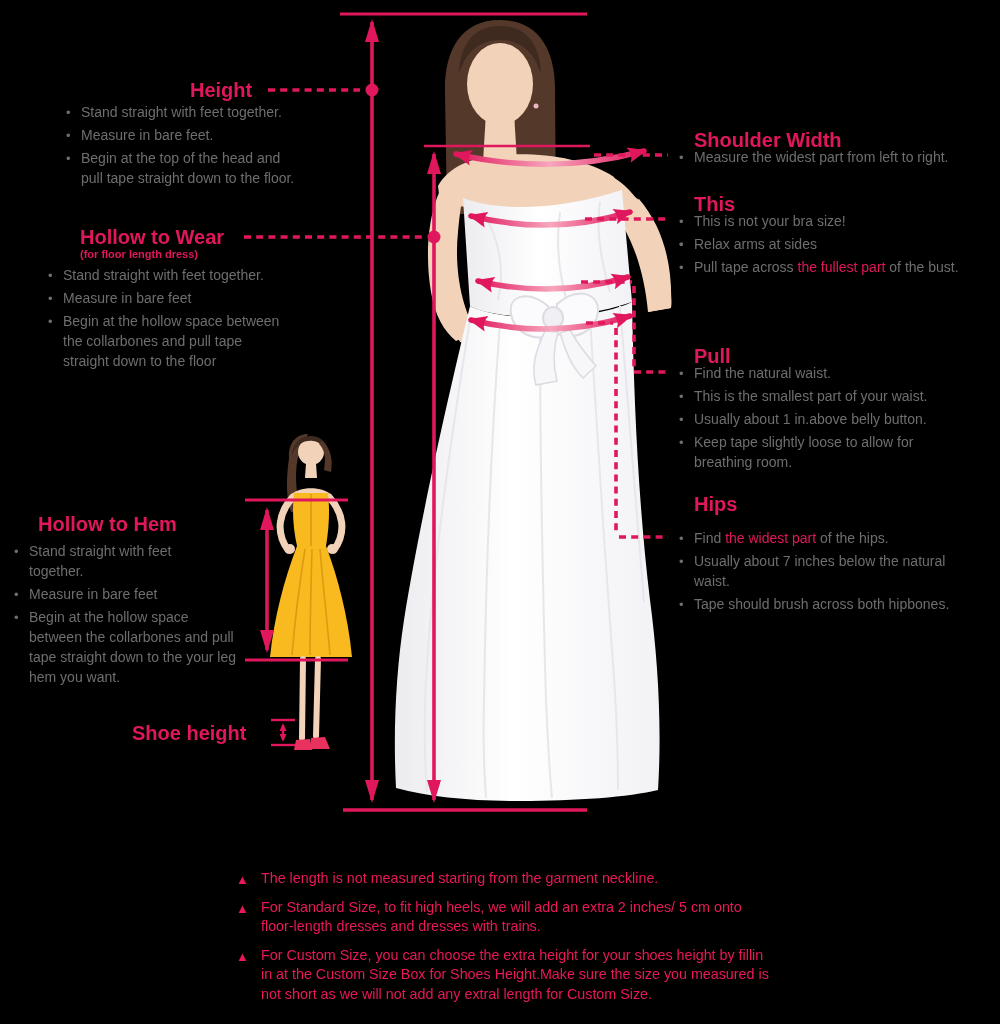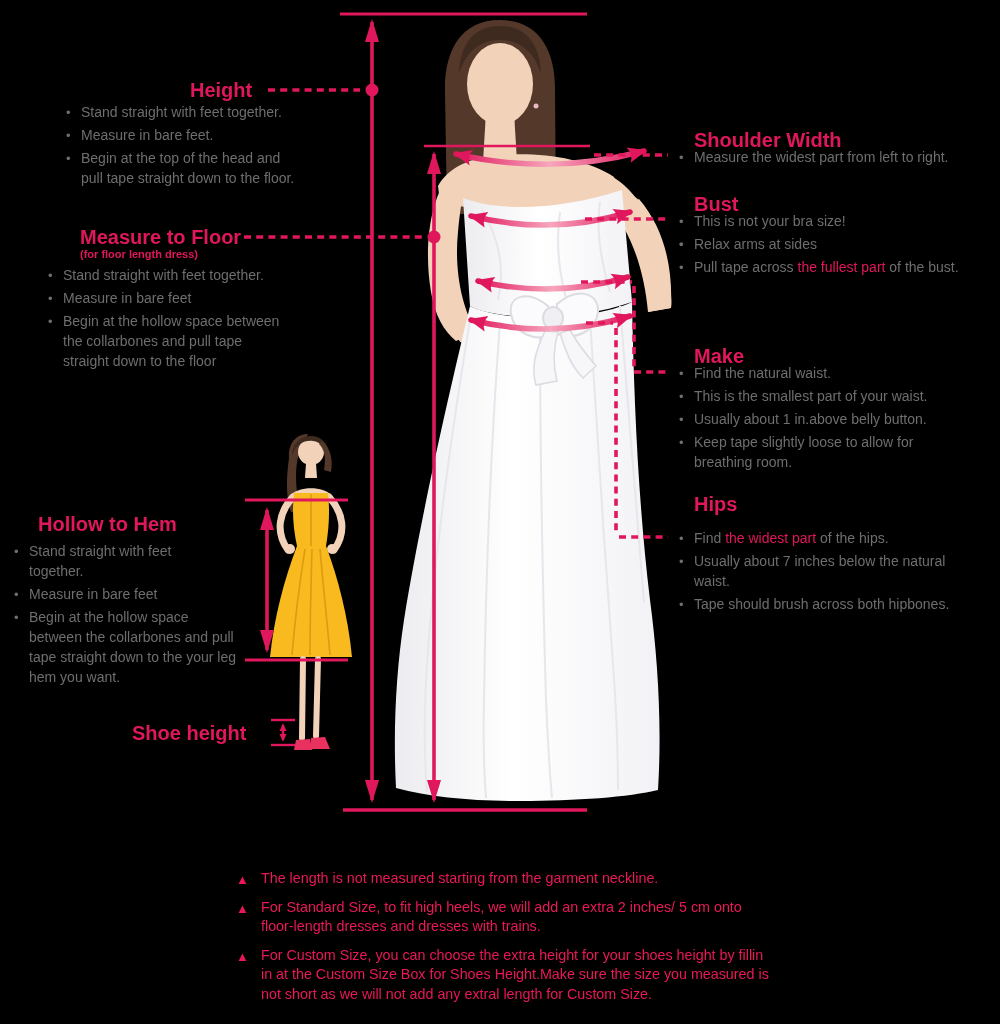--- a/index.html
+++ b/index.html
@@ -166,21 +166,21 @@
   </svg>
 
   <h2 class="title" style="left:190px;top:79px;">Height</h2>
   <ul class="blist" style="left:64px;top:102px;width:290px;">
     <li><span class="b">•</span><span class="t">Stand straight with feet together.</span></li>
     <li><span class="b">•</span><span class="t">Measure in bare feet.</span></li>
     <li><span class="b">•</span><span class="t">Begin at the top of the head and
 pull tape straight down to the floor.</span></li>
   </ul>
 
-  <h2 class="title" style="left:80px;top:226px;">Measure to Floor</h2>
+  <h2 class="title" style="left:80px;top:226px;">Hollow to Wear</h2>
   <div class="subtitle" style="left:80px;top:248px;">(for floor length dress)</div>
   <ul class="blist" style="left:46px;top:265px;width:290px;">
     <li><span class="b">•</span><span class="t">Stand straight with feet together.</span></li>
     <li><span class="b">•</span><span class="t">Measure in bare feet</span></li>
     <li><span class="b">•</span><span class="t">Begin at the hollow space between
 the collarbones and pull tape
 straight down to the floor</span></li>
   </ul>
 
   <h2 class="title" style="left:38px;top:513px;">Hollow to Hem</h2>
@@ -194,29 +194,29 @@
 hem  you want.</span></li>
   </ul>
 
   <h2 class="title" style="left:132px;top:722px;">Shoe height</h2>
 
   <h2 class="title" style="left:694px;top:129px;">Shoulder Width</h2>
   <ul class="blist" style="left:677px;top:147px;width:312px;">
     <li><span class="b">•</span><span class="t">Measure the widest part from left to right.</span></li>
   </ul>
 
-  <h2 class="title" style="left:694px;top:193px;">Bust</h2>
+  <h2 class="title" style="left:694px;top:193px;">This</h2>
   <ul class="blist" style="left:677px;top:211px;width:312px;">
     <li><span class="b">•</span><span class="t">This is not your bra size!</span></li>
     <li><span class="b">•</span></li>
     <li><span class="b">•</span><span class="t">Relax arms at sides</span></li>
     <li><span class="b">•</span><span class="t"><span>Pull tape across </span><span class="hl">the fullest part</span><span> of the bust.</span></span></li>
   </ul>
 
-  <h2 class="title" style="left:694px;top:345px;">Make</h2>
+  <h2 class="title" style="left:694px;top:345px;">Pull</h2>
   <ul class="blist" style="left:677px;top:363px;width:312px;">
     <li><span class="b">•</span><span class="t">Find the natural waist.</span></li>
     <li><span class="b">•</span><span class="t">This is the smallest part of your waist.</span></li>
     <li><span class="b">•</span><span class="t">Usually about 1 in.above belly button.</span></li>
     <li><span class="b">•</span><span class="t">Keep tape slightly loose to allow for
 breathing room.</span></li>
   </ul>
 
   <h2 class="title" style="left:694px;top:493px;">Hips</h2>
   <ul class="blist" style="left:677px;top:528px;width:312px;">

